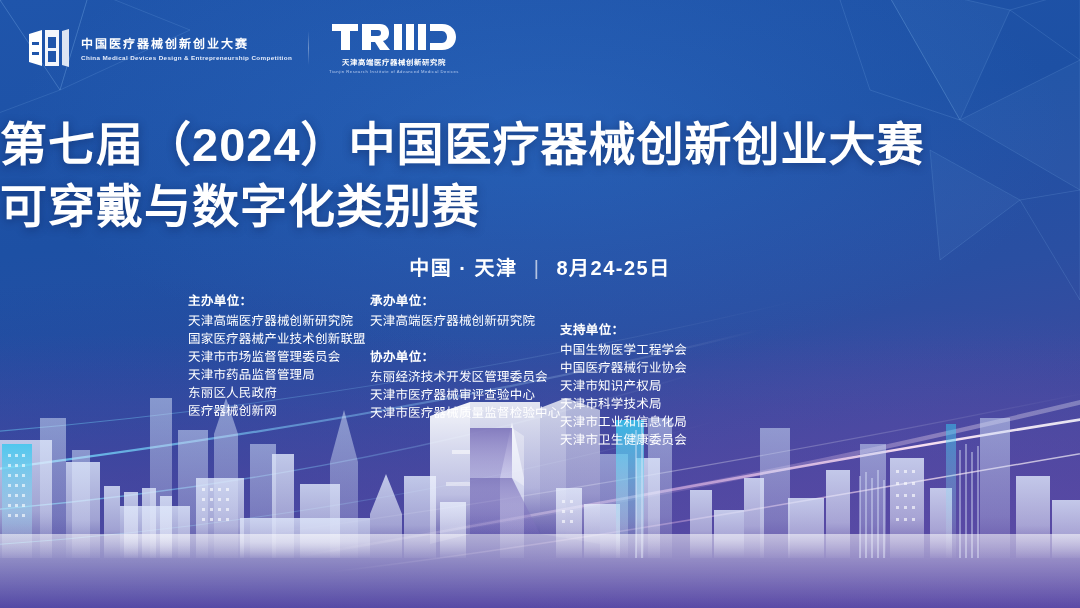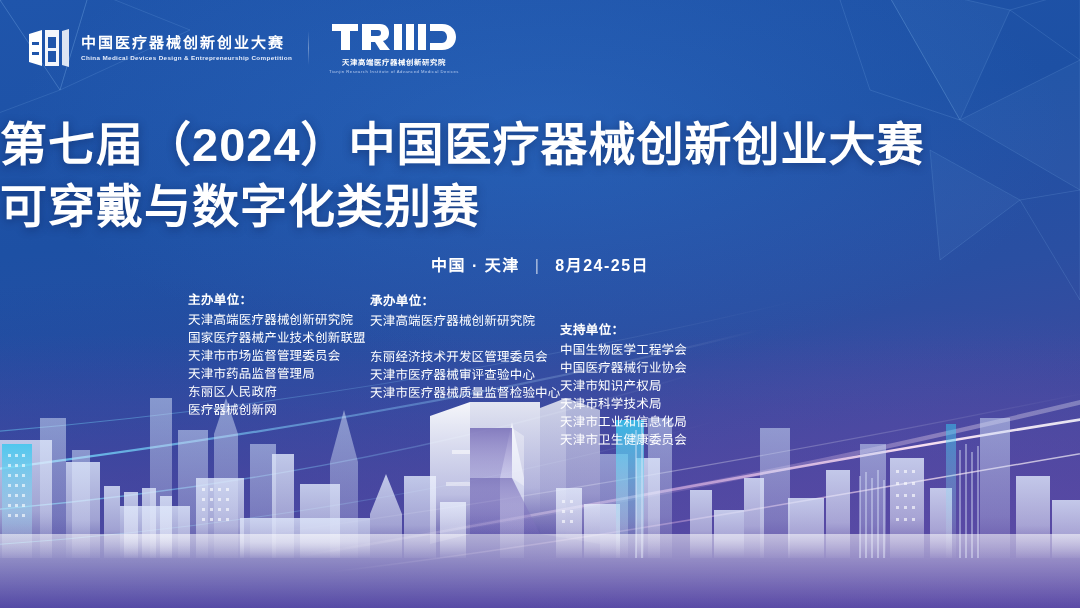--- a/index.html
+++ b/index.html
@@ -47,21 +47,21 @@
     top: 22px;
     display: flex;
     align-items: center;
     gap: 18px;
   }
   .logo-block { display: flex; align-items: center; gap: 9px; }
   .logo-mark { width: 46px; height: 46px; flex: none; }
   .logo-mark svg { display:block; width:100%; height:100%; }
   .logo-text-cn {
     color: #ffffff;
-    font-size: 15px;
+    font-size: 12px;
     font-weight: 700;
     letter-spacing: 2.0px;
     line-height: 1.15;
     white-space: nowrap;
   }
   .logo-text-en {
     color: #e7eefc;
     font-size: 6.2px;
     font-weight: 700;
     letter-spacing: 0.35px;
@@ -114,21 +114,21 @@
     text-shadow: 0 2px 10px rgba(8,24,70,0.45);
     white-space: nowrap;
   }
 
   .subtitle {
     position: absolute;
     left: 0; right: 0;
     top: 252px;
     text-align: center;
     color: #ffffff;
-    font-size: 16px;
+    font-size: 20px;
     font-weight: 700;
     letter-spacing: 1.5px;
     white-space: nowrap;
   }
   .subtitle .sep {
     display: inline-block;
     margin: 0 9px;
     color: rgba(255,255,255,0.65);
     font-weight: 400;
   }
@@ -136,21 +136,21 @@
   
   .orgs {
     position: absolute;
     left: 188px;
     top: 292px;
     display: flex;
     align-items: flex-start;
     color: #ffffff;
   }
   .org-col { display: flex; flex-direction: column; }
-  .col-1 { width: 182px; font-family: Liberation Mono, monospace; }
+  .col-1 { width: 182px; }
   .col-2 { width: 190px; }
   .col-3 { display: flex; flex-direction: row; gap: 10px; margin-top: 29px; }
   .sub-col-a { width: 128px; }
   .sub-col-b { width: 200px; }
 
   .org-head {
     font-size: 12.5px;
     font-weight: 700;
     letter-spacing: 0.4px;
     line-height: 18px;
@@ -477,20 +477,21 @@
       <div class="org-item">天津市市场监督管理委员会</div>
       <div class="org-item">天津市药品监督管理局</div>
       <div class="org-item">东丽区人民政府</div>
       <div class="org-item">医疗器械创新网</div>
     </div>
 
     <div class="org-col col-2">
       <div class="org-head">承办单位：</div>
       <div class="org-item">天津高端医疗器械创新研究院</div>
       <div class="org-gap"></div>
+      <div class="org-head">协办单位：</div>
       <div class="org-item">东丽经济技术开发区管理委员会</div>
       <div class="org-item">天津市医疗器械审评查验中心</div>
       <div class="org-item">天津市医疗器械质量监督检验中心</div>
     </div>
 
     <div class="org-col col-3">
       <div class="sub-col-a">
         <div class="org-head">支持单位：</div>
         <div class="org-item">中国生物医学工程学会</div>
         <div class="org-item">中国医疗器械行业协会</div>

